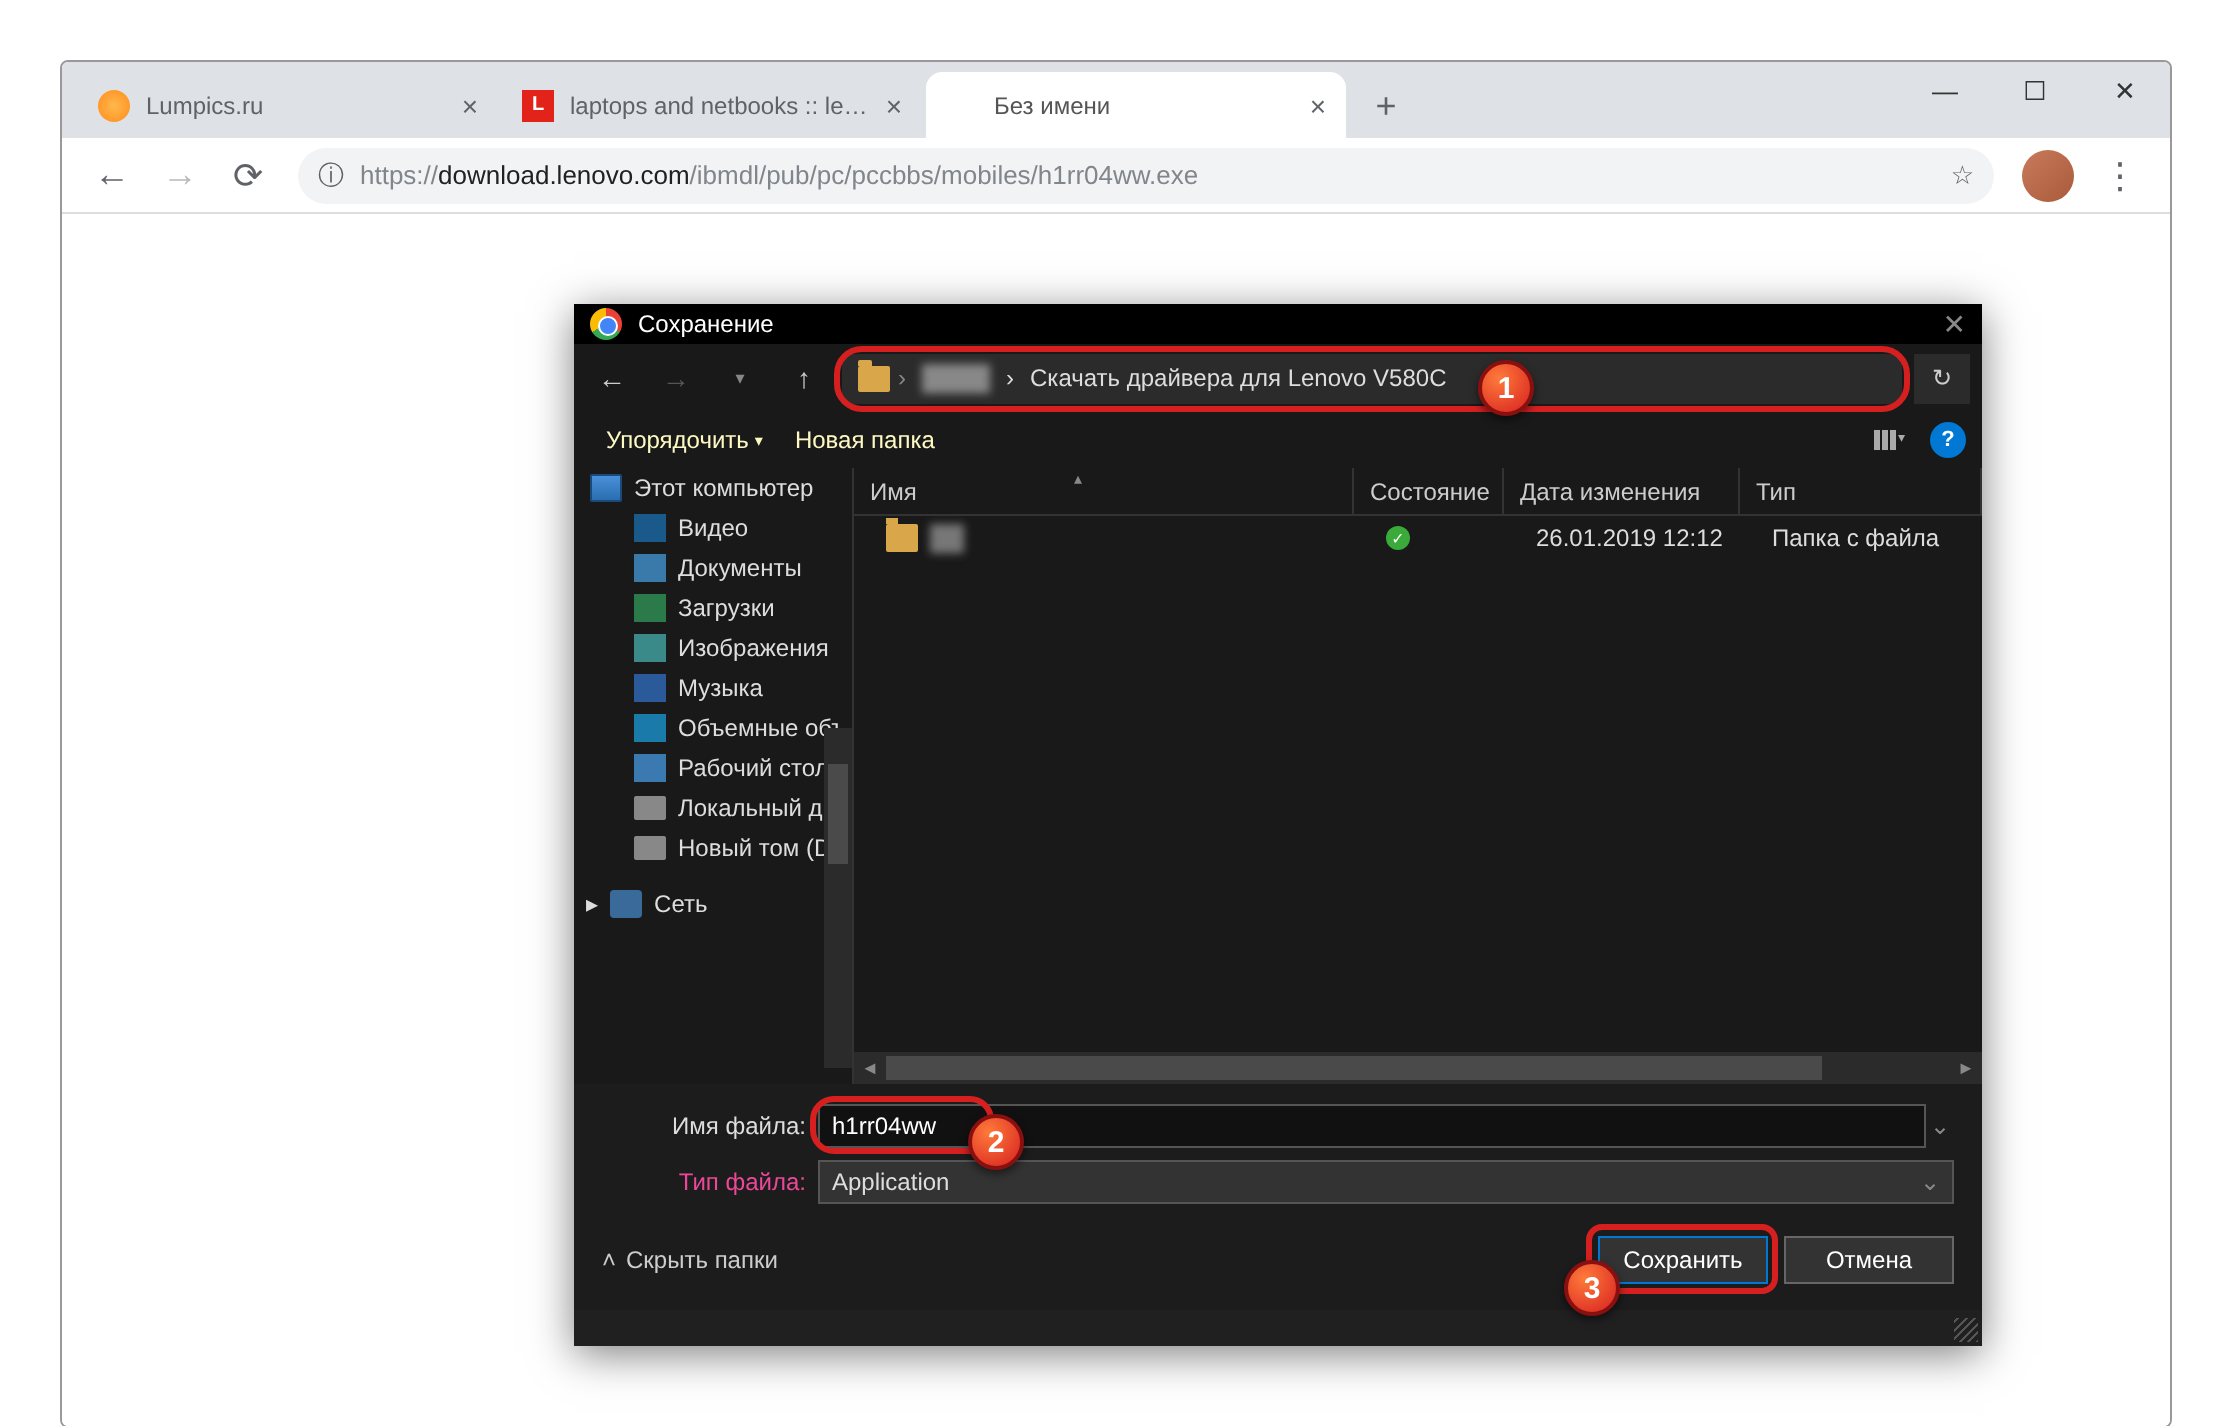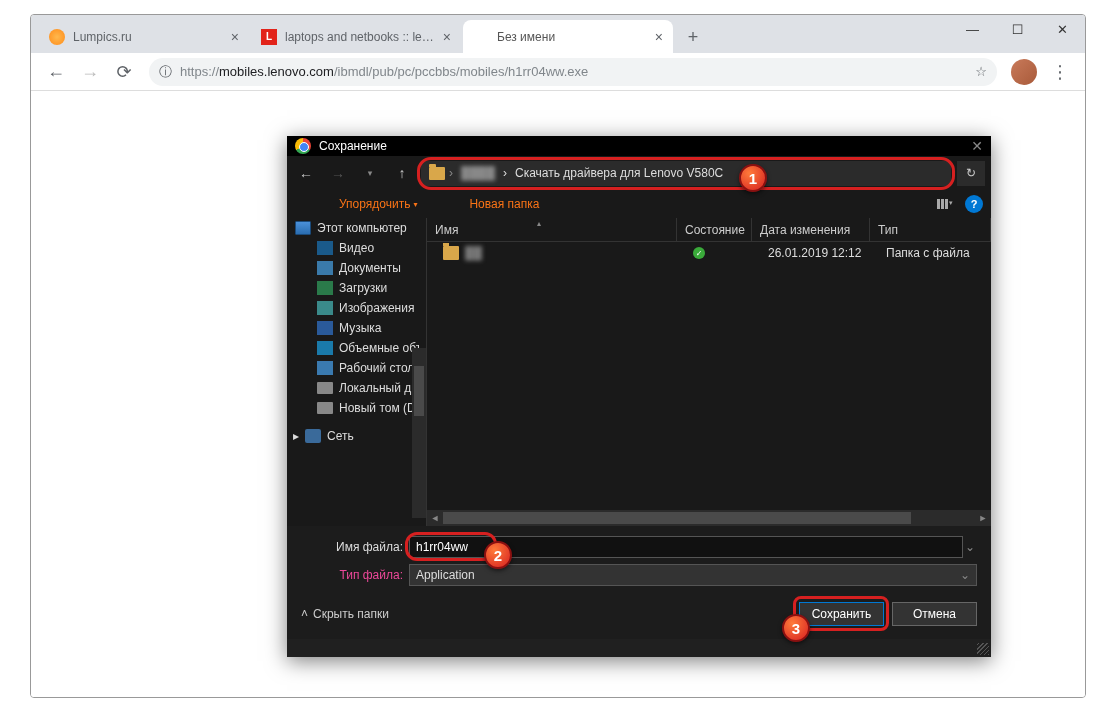--- a/index.html
+++ b/index.html
@@ -1,17 +1,17 @@
 <!DOCTYPE html>
 <html><head>
 <meta charset="utf-8">
 <style>
 *{margin:0;padding:0;box-sizing:border-box;font-family:"Segoe UI",Arial,sans-serif;}
 body{background:#fff;width:1116px;height:713px;overflow:hidden;position:relative;}
-.outer-border{position:absolute;top:14px;left:30px;width:1056px;height:684px;border:1px solid #999;border-radius:4px;background:#fff;overflow:hidden;}
+.outer-border{position:absolute;top:30px;left:30px;width:1056px;height:684px;border:1px solid #999;border-radius:4px;background:#fff;overflow:hidden;}
 .chrome-titlebar{height:38px;background:#dee1e6;display:flex;align-items:flex-end;padding-left:8px;position:relative;}
 .chrome-tab{height:33px;background:#fff;border-radius:8px 8px 0 0;display:flex;align-items:center;padding:0 10px;min-width:210px;max-width:210px;margin-right:2px;font-size:12px;color:#555;position:relative;}
 .chrome-tab.inactive{background:#dee1e6;color:#5f6368;}
 .chrome-tab .favicon{width:16px;height:16px;margin-right:8px;flex-shrink:0;display:flex;align-items:center;justify-content:center;}
 .chrome-tab .tab-title{white-space:nowrap;overflow:hidden;text-overflow:ellipsis;flex:1;}
 .chrome-tab .tab-close{margin-left:6px;color:#5f6368;font-size:14px;flex-shrink:0;}
 .newtab{width:28px;height:28px;display:flex;align-items:center;justify-content:center;color:#5f6368;font-size:18px;margin-left:4px;margin-bottom:2px;}
 .window-ctrl{position:absolute;right:0;top:0;display:flex;height:28px;}
 .window-ctrl div{width:45px;display:flex;align-items:center;justify-content:center;color:#333;font-size:13px;}
 .chrome-toolbar{height:38px;background:#fff;display:flex;align-items:center;padding:0 8px;border-bottom:1px solid #ddd;}
@@ -34,21 +34,21 @@
 .breadcrumb{flex:1;height:25px;background:#2b2b2b;display:flex;align-items:center;padding:0 4px;font-size:12px;position:relative;}
 .breadcrumb-highlight{position:absolute;top:-4px;left:-4px;right:-4px;bottom:-4px;border:3px solid #d62020;border-radius:14px;pointer-events:none;}
 .bc-seg{display:flex;align-items:center;gap:4px;padding:0 4px;color:#ddd;}
 .bc-seg .sep{color:#888;}
 .bc-folder-icon{width:16px;height:13px;background:#d9a74a;border-radius:1px;position:relative;}
 .bc-folder-icon::before{content:"";position:absolute;top:-3px;left:0;width:7px;height:3px;background:#d9a74a;border-radius:1px 1px 0 0;}
 .refresh-btn{width:28px;height:25px;background:#2b2b2b;display:flex;align-items:center;justify-content:center;color:#ccc;}
 .search-box{width:185px;height:25px;background:#2b2b2b;display:flex;align-items:center;padding:0 6px;color:#6a6a6a;font-style:italic;}
 .search-box .mag{margin-left:auto;font-style:normal;color:#999;}
 .dlg-toolbar{height:28px;background:#191919;display:flex;align-items:center;padding:0 8px;font-size:12px;}
-.dlg-toolbar .tbtn{padding:2px 8px;color:#f97316;display:flex;align-items:center;gap:3px;margin-left:36px;}
+.dlg-toolbar .tbtn{padding:2px 8px;color:#fef9c3;display:flex;align-items:center;gap:3px;}
 .dlg-toolbar .right{margin-left:auto;display:flex;align-items:center;gap:10px;}
 .view-icon{display:flex;gap:1px;}
 .view-icon span{width:3px;height:10px;background:#aaa;}
 .help-icon{width:18px;height:18px;border-radius:50%;background:#0078d4;color:#fff;display:flex;align-items:center;justify-content:center;font-size:11px;font-weight:bold;}
 .dlg-body{display:flex;height:308px;}
 .tree{width:140px;background:#191919;overflow:hidden;position:relative;border-right:1px solid #333;}
 .tree-item{display:flex;align-items:center;padding:3px 4px 3px 22px;font-size:12px;color:#ddd;white-space:nowrap;gap:6px;}
 .tree-item.root{padding-left:8px;}
 .tree-item.sub{padding-left:30px;}
 .tree-scrollbar{position:absolute;right:0;top:130px;width:14px;height:170px;background:#2b2b2b;}
@@ -133,21 +133,21 @@
     </div>
   </div>
 
   <div class="chrome-toolbar">
     <div class="nav-btn">←</div>
     <div class="nav-btn" style="color:#bbb;">→</div>
     <div class="nav-btn">⟳</div>
     <div class="omnibox">
       <span class="omnibox-icon">ⓘ</span>
       <span class="omnibox-url">
-        <span class="grey">https://</span><span>mobiles.lenovo.com</span><span class="grey">/ibmdl/pub/pc/pccbbs/mobiles/h1rr04ww.exe</span>
+        <span class="grey">https://</span><span>download.lenovo.com</span><span class="grey">/ibmdl/pub/pc/pccbbs/mobiles/h1rr04ww.exe</span>
       </span>
       <span class="omnibox-star">☆</span>
     </div>
     <div class="profile-icon"></div>
     <div class="nav-btn">⋮</div>
   </div>
   <div class="chrome-content">
 
     <div class="save-dlg">
       <div class="dlg-title">

